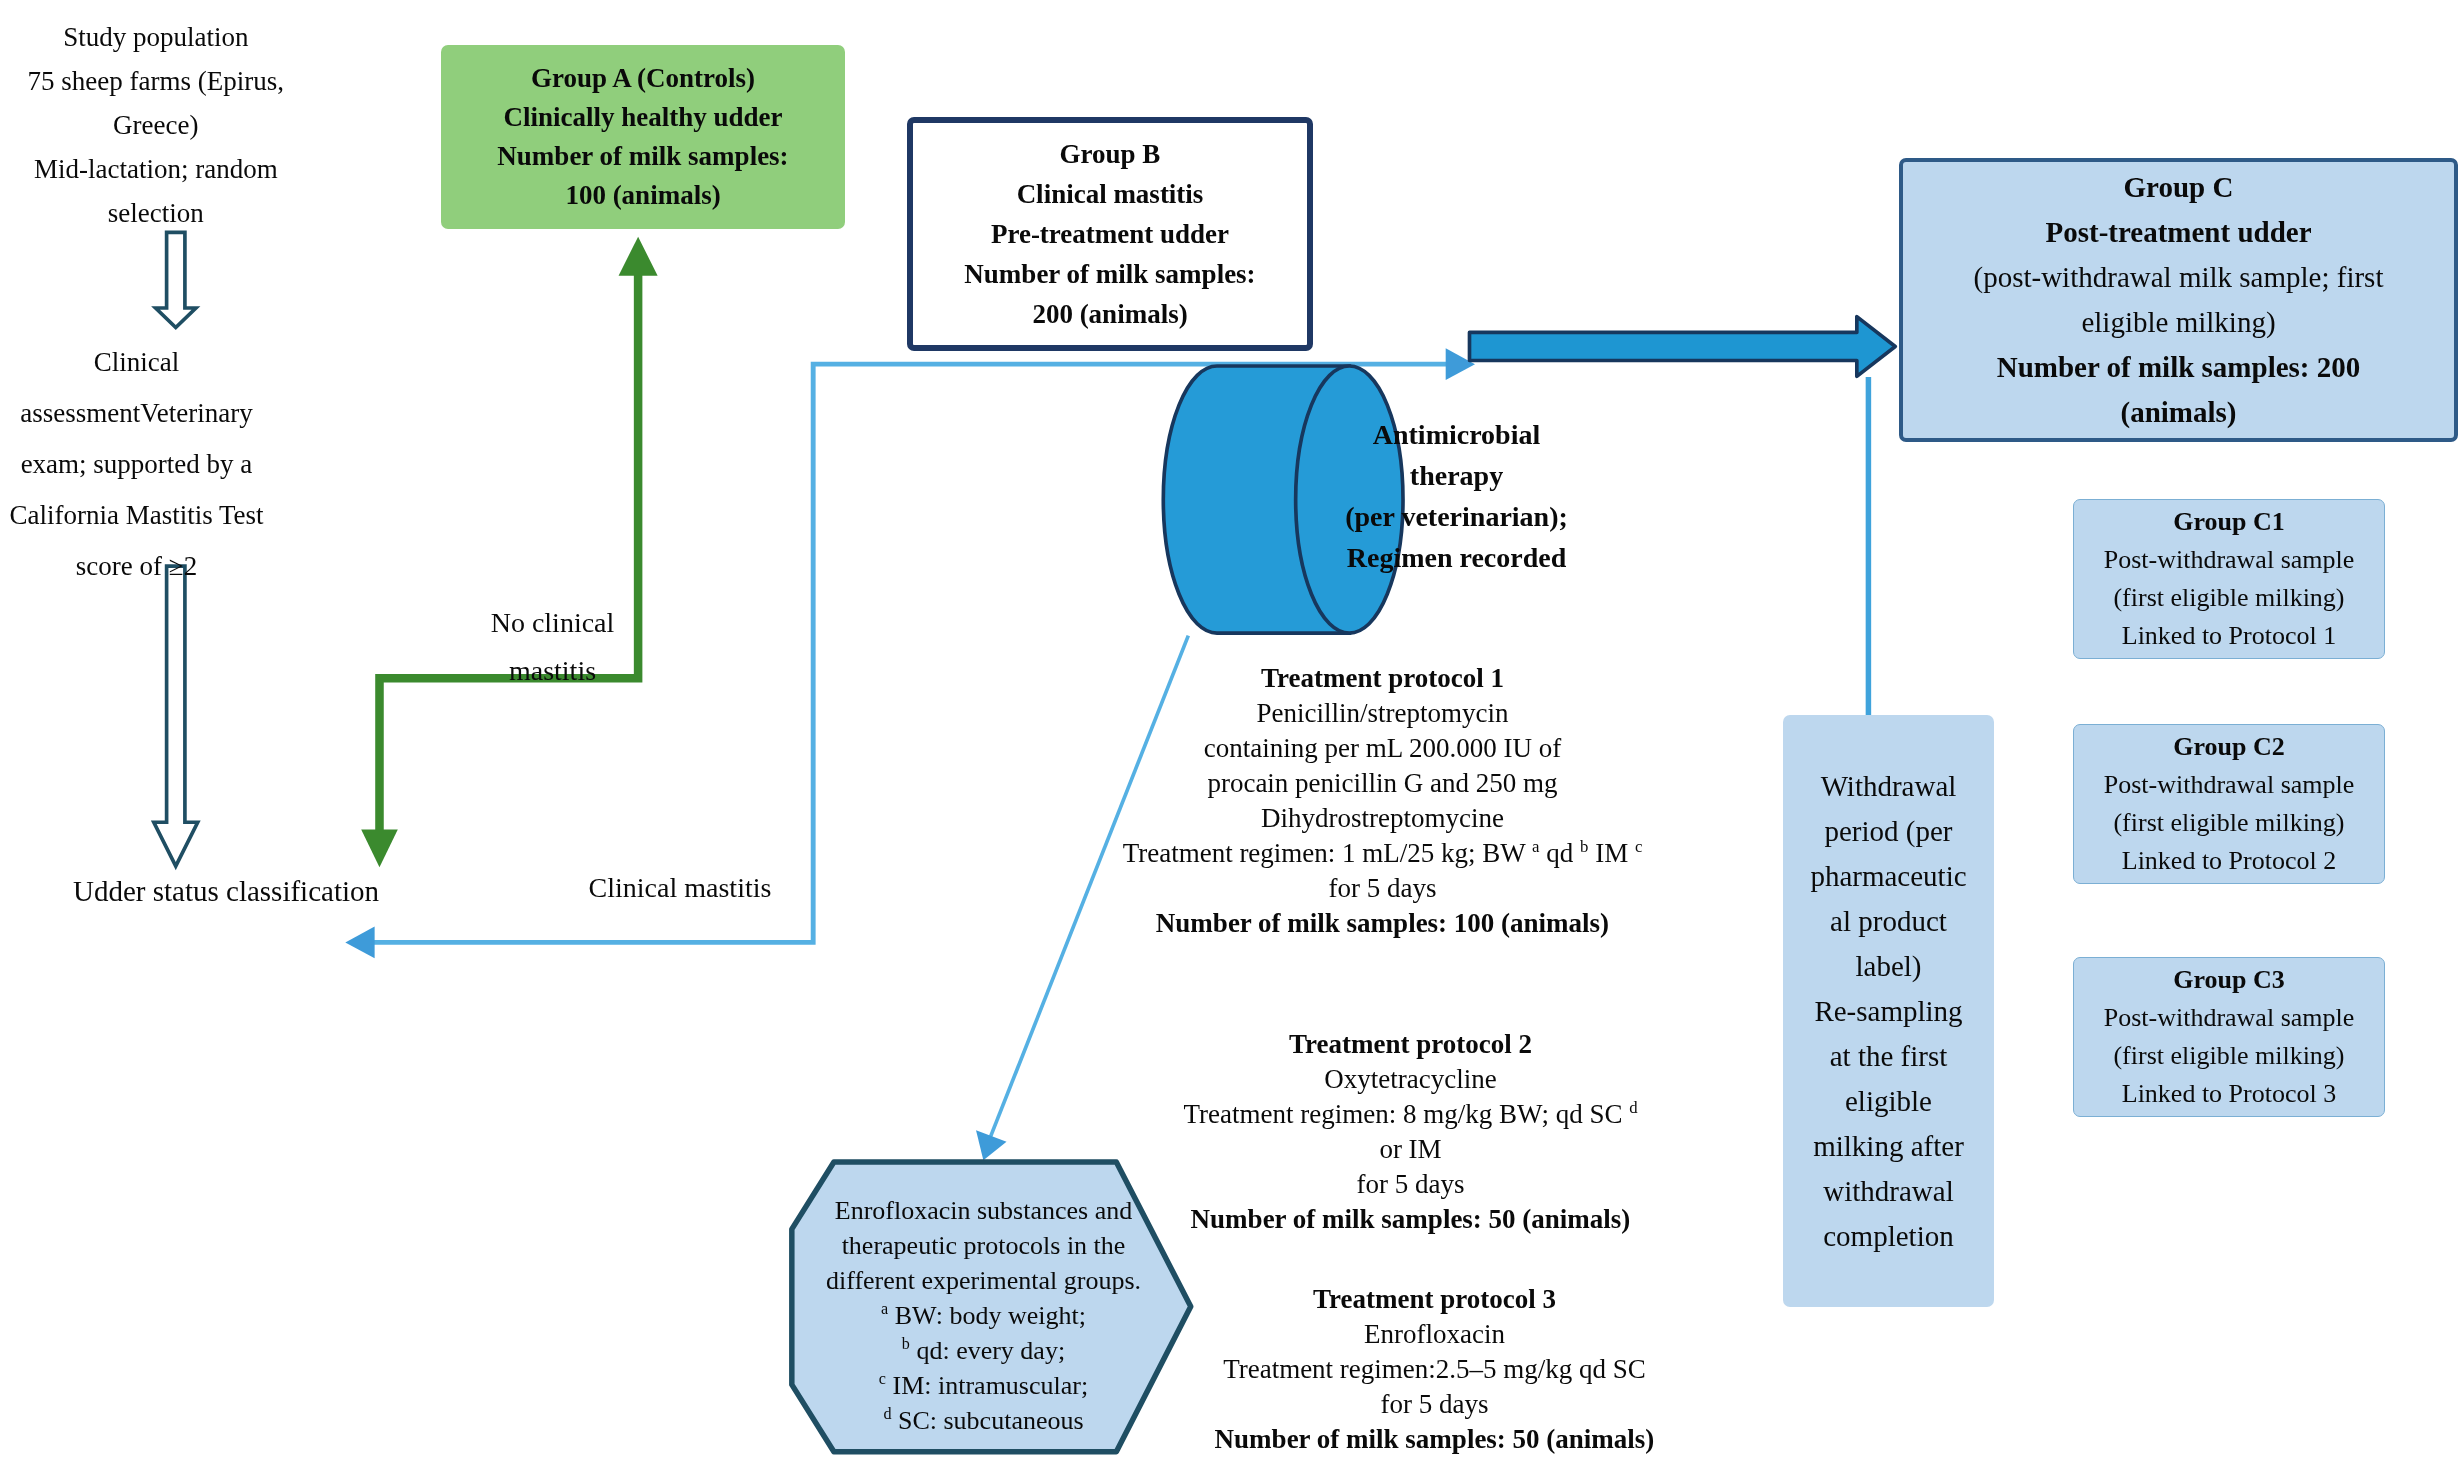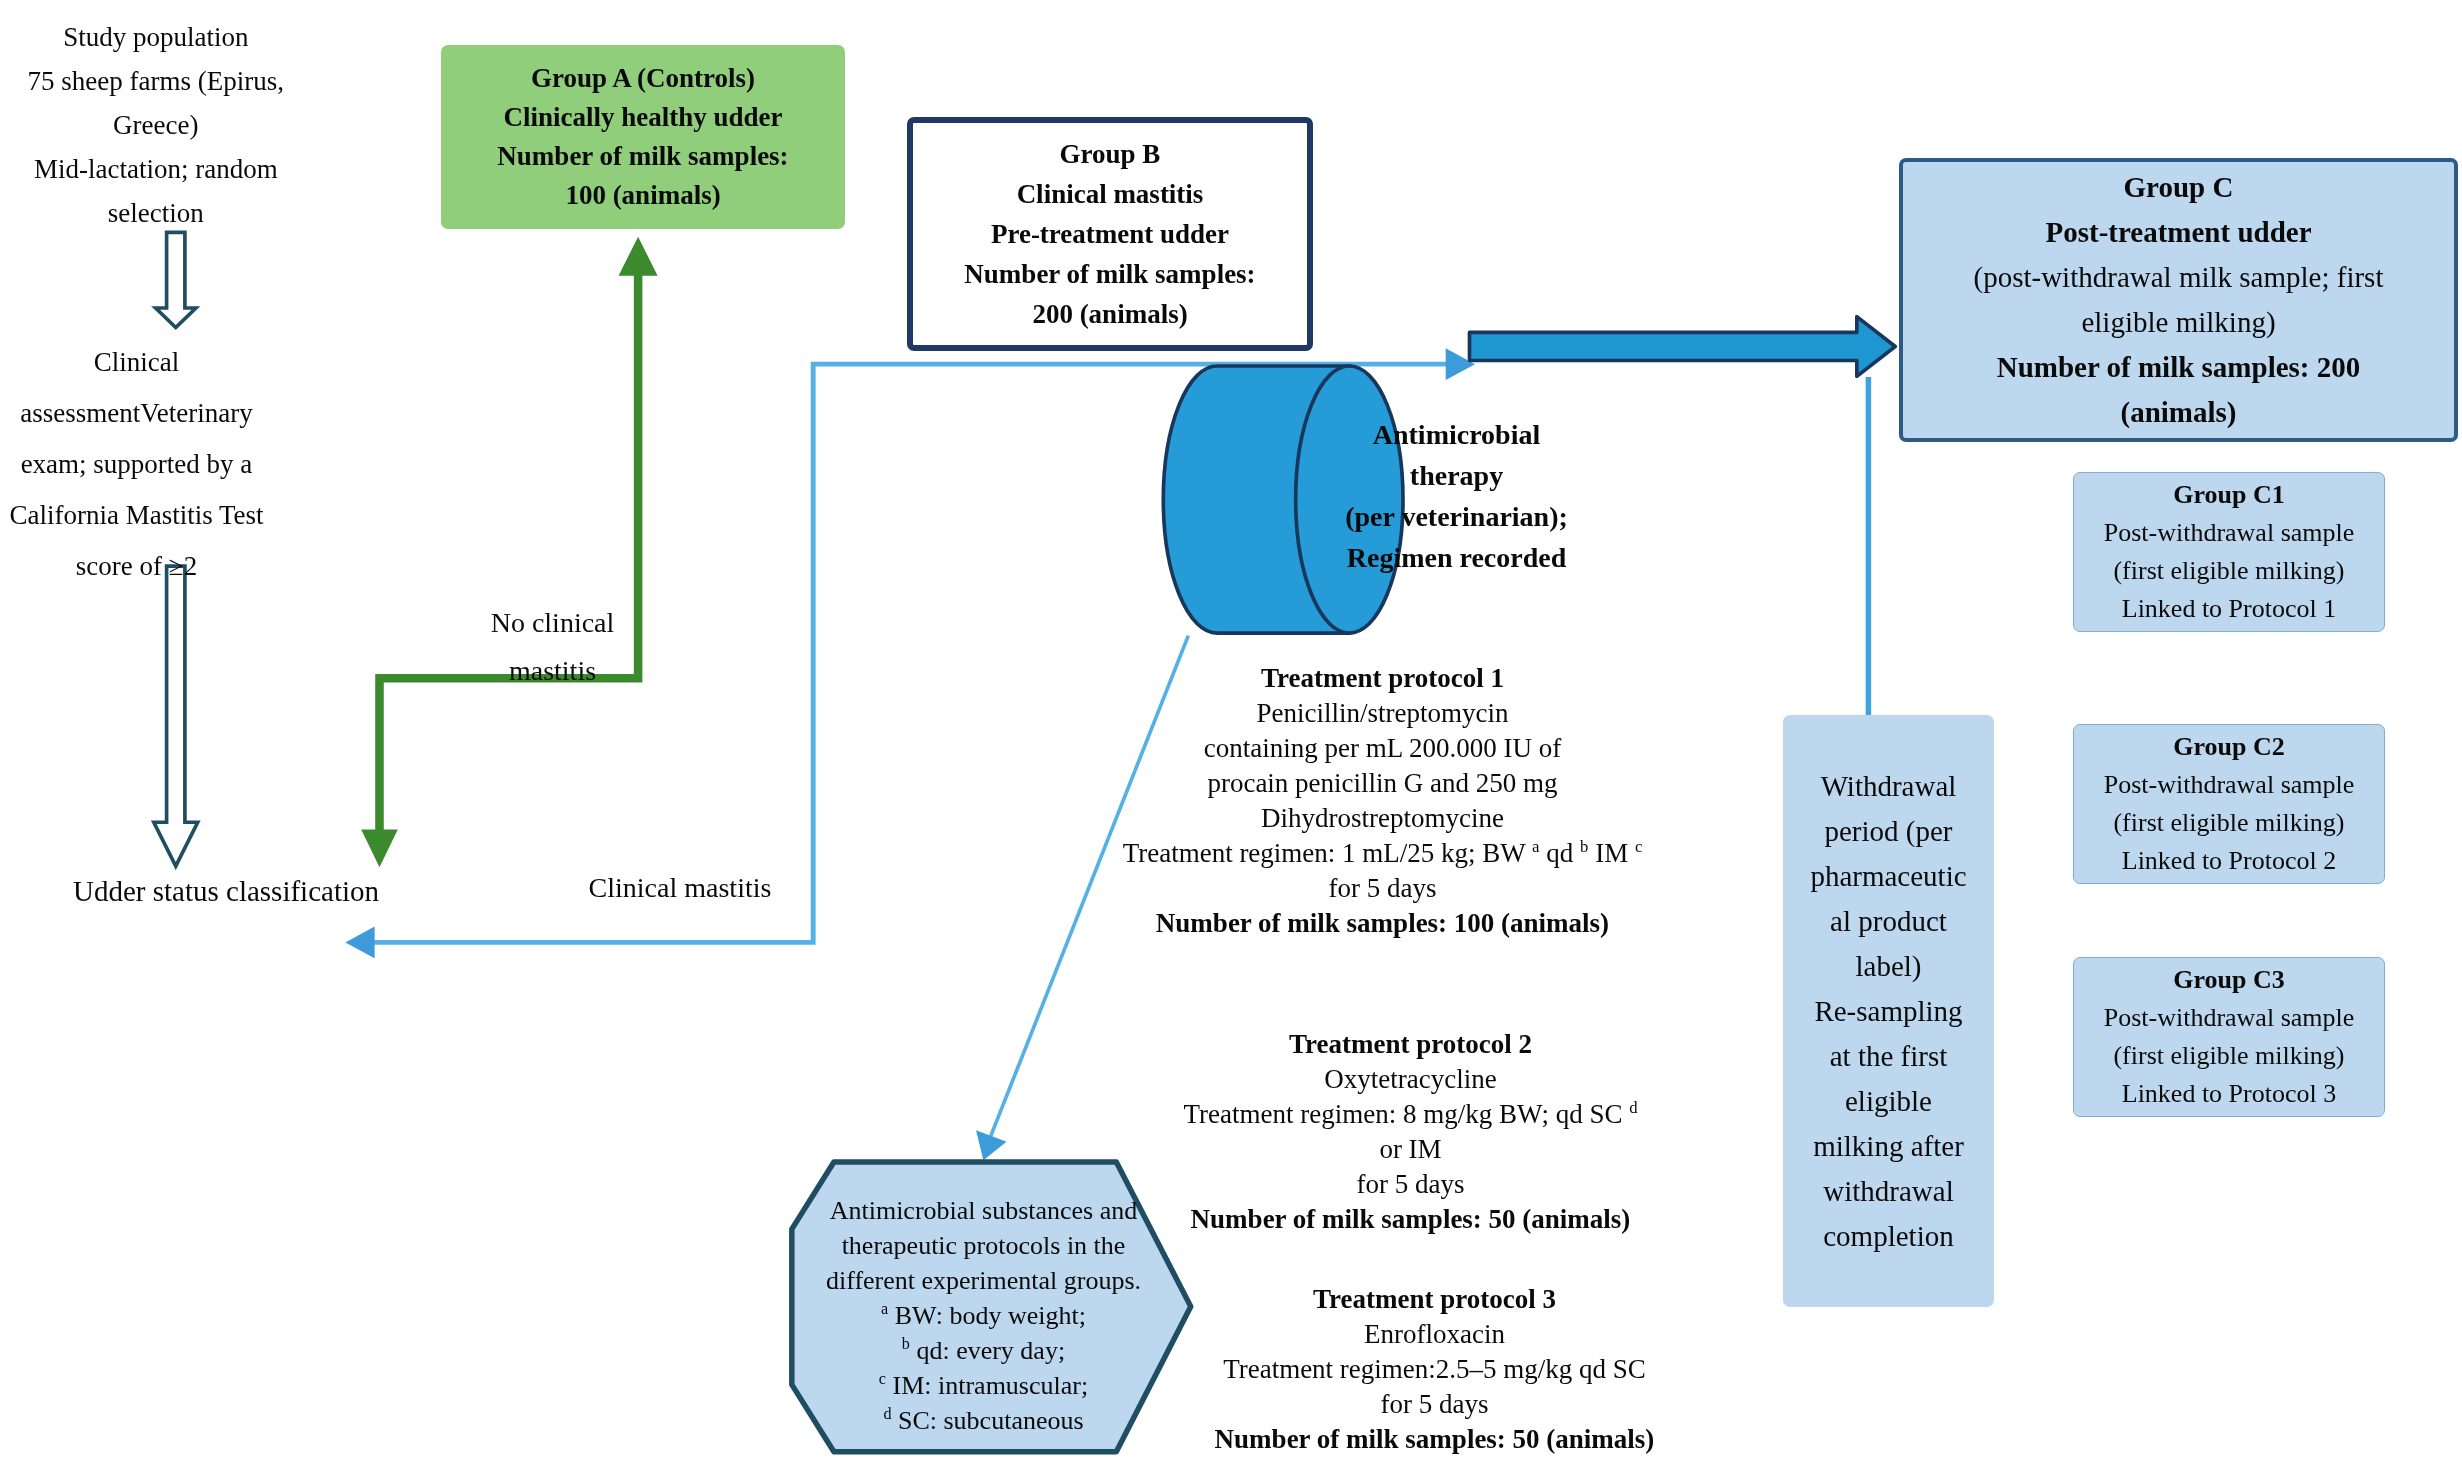--- a/index.html
+++ b/index.html
@@ -17,21 +17,21 @@
   #groupA{left:441px;top:45px;width:404px;height:184px;background:#90CE7C;
           font-size:27px;line-height:39px;font-weight:bold;}
   #groupB{left:907px;top:117px;width:406px;height:234px;background:#ffffff;
           border:6.1px solid #1F3864;font-size:27px;line-height:40px;font-weight:bold;box-sizing:border-box;}
   #groupC{left:1899px;top:158px;width:559px;height:284px;background:#BDD7EE;
           border:4.3px solid #2E5A87;font-size:29px;line-height:45px;box-sizing:border-box;}
   #withdrawal{left:1783px;top:715px;width:211px;height:592px;background:#BDD7EE;
           font-size:29px;line-height:45px;}
   .cbox{width:312px;height:160px;background:#BDD7EE;border:1.2px solid #7bafd4;
         font-size:26px;line-height:38px;box-sizing:border-box;}
-  #groupC1{left:2073px;top:472px;}
+  #groupC1{left:2073px;top:499px;}
   #groupC2{left:2073px;top:724px;}
   #groupC3{left:2073px;top:957px;}
   
   #studyPop{left:18.3px;top:14.6px;width:275px;font-size:27px;line-height:44px;}
   #clinAssess{left:0px;top:337px;width:273px;font-size:27px;line-height:51px;}
   #udderStatus{left:37px;top:875px;width:378px;font-size:29px;}
   #noClin{left:461px;top:599px;width:183px;font-size:28px;line-height:48px;}
   #clinMast{left:567px;top:872px;width:226px;font-size:28px;}
   #antimicro{left:1243px;top:414px;width:427px;font-size:28px;line-height:41px;font-weight:bold;}
   #proto1{left:1108px;top:661px;width:549px;font-size:27px;line-height:35px;}
@@ -192,21 +192,21 @@
       <div class="b">Number of milk samples: 50 (animals)</div>
     </div>
   <div class="txt" id="proto3">
       <div class="b">Treatment protocol 3</div>
       <div>Enrofloxacin</div>
       <div>Treatment regimen:2.5–5 mg/kg qd SC</div>
       <div>for 5 days</div>
       <div class="b">Number of milk samples: 50 (animals)</div>
     </div>
   <div class="txt" id="hexText">
-      <div>Antimicrobial substances and</div>
+      <div>Enrofloxacin substances and</div>
       <div>therapeutic protocols in the</div>
       <div>different experimental groups.</div>
       <div><sup>a</sup> BW: body weight;</div>
       <div><sup>b</sup> qd: every day;</div>
       <div><sup>c</sup> IM: intramuscular;</div>
       <div><sup>d</sup> SC: subcutaneous</div>
     </div>
 
 </div>
 

